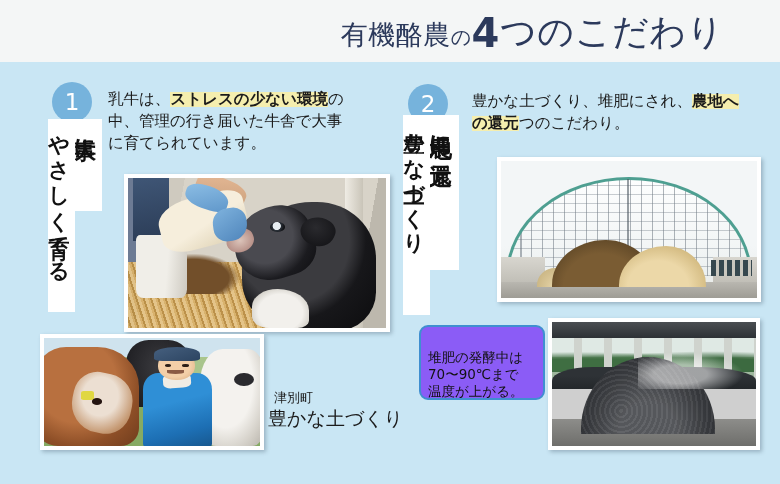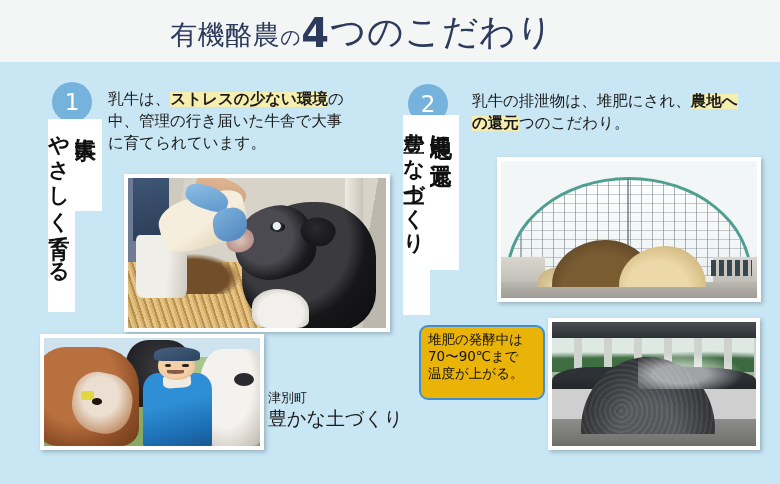--- a/index.html
+++ b/index.html
@@ -12,21 +12,21 @@
   }
   #stage { position: absolute; inset: 0; }
 
   
   .title-band {
     position: absolute; left: 0; top: 0; width: 780px; height: 62px;
     background: #f4f6f6;
   }
   .title {
     position: absolute; left: 0; top: 8px; width: 724px;
-    text-align: center;
+    text-align: right;
     color: #2c3a5c;
     font-size: 33px;
     letter-spacing: 0.5px;
     white-space: nowrap;
     font-family: "DejaVu Sans", "Liberation Sans", sans-serif;
   }
   .title .pre { font-size: 27px; }
   .title .no  { font-size: 20px; }
   .title .big { font-size: 40px; font-weight: bold; vertical-align: -3px; }
   .title .rest{ font-size: 36px; }
@@ -342,38 +342,38 @@
     border-radius: 50% 50% 0 0 / 94% 94% 0 0;
   }
   .c-steam {
     position: absolute; left: 42%; top: 24%; width: 52%; height: 30%;
     background: radial-gradient(ellipse at 40% 60%, rgba(255,255,255,0.55) 0 30%, rgba(255,255,255,0) 70%);
   }
 
   
   #caption-box {
     position: absolute; left: 419px; top: 325px; width: 126px; height: 75px;
-    background: #eab308;
+    background: #8b5cf6;
     border: 2.5px solid #3f8fd0;
     border-radius: 9px;
-    padding: 4px 7px;
+    padding: 22px 7px;
     color: #111111;
     font-size: 13.5px;
     line-height: 17px;
     font-family: "DejaVu Sans", "Liberation Sans", sans-serif;
     z-index: 6;
   }
 
   
   #farmer-credit {
     position: absolute; left: 268px; top: 390px; width: 150px;
     color: #1b1b1b;
     font-family: "DejaVu Sans", "Liberation Sans", sans-serif;
   }
-  #farmer-credit .l1 { font-size: 13px; line-height: 16px; }
+  #farmer-credit .l1 { font-size: 13px; line-height: 16px; margin-left: 6px; }
   #farmer-credit .l2 { font-size: 13px; line-height: 16px; }
   #farmer-credit .l3 { font-size: 19px; line-height: 24px; }
 </style>
 </head>
 <body>
 
 <div id="stage">
 
   <div class="title-band">
     <div class="title">
@@ -432,21 +432,21 @@
   </div>
 
   <div id="farmer-credit">
     <div class="l1">津別町</div>
     <div class="l3">豊かな土づくり</div>
   </div>
 
   <div class="num-circle" id="num2">2</div>
 
   <div class="body-text" id="body2">
-    <span>乳牛の排泄物は、堆肥にされ、</span><span class="hl">農地への還元</span><span>つのこだわり。</span>
+    <span>豊かな土づくり、堆肥にされ、</span><span class="hl">農地への還元</span><span>つのこだわり。</span>
   </div>
 
   <div class="vlabel" id="v2a">農地に還元</div>
   <div class="vlabel" id="v2b">豊かな土づくり</div>
 
   <div class="photo" id="photo-barn">
     <div class="inner">
       <div class="b-sky"></div>
       <div class="b-dome"></div>
       <div class="b-ridge"></div>

